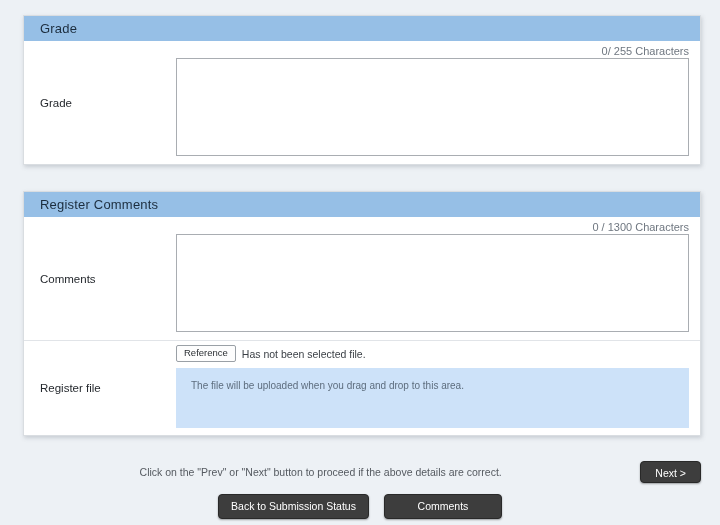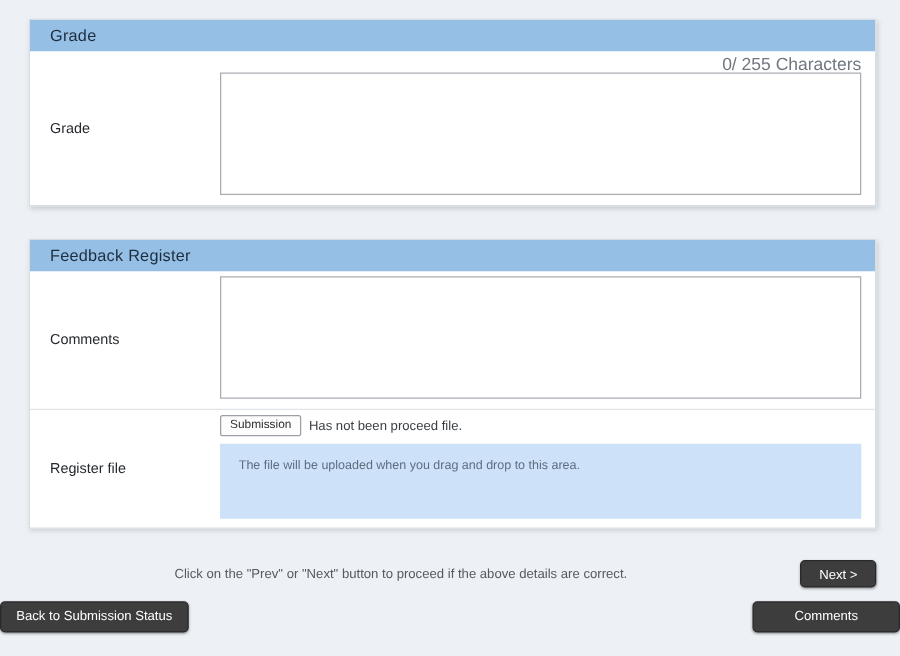--- a/index.html
+++ b/index.html
@@ -39,21 +39,21 @@
     padding-left: 16px;
     font-size: 11.5px;
     color: #25292e;
   }
   .field-cell {
     flex: 1;
     padding: 4px 11px 8px 0;
   }
   .counter {
     text-align: right;
-    font-size: 14px;
+    font-size: 11px;
     color: #6f7780;
     height: 12px;
     line-height: 12px;
     margin-bottom: 1px;
   }
   textarea.box {
     display: block;
     width: 100%;
     height: 98px;
     border: 1px solid #a9adb2;
@@ -107,21 +107,21 @@
     line-height: 1;
     padding: 6px 12px 7px;
     box-shadow: 0 1px 2px rgba(0,0,0,0.35);
     cursor: pointer;
     white-space: nowrap;
   }
   .next-btn { margin-left: 10px; padding: 6px 14px 3px; }
   .bottom-row {
     margin-top: 11px;
     display: flex;
-    justify-content: space-between;
+    justify-content: center;
     gap: 15px;
   }
   .bottom-row .dark-btn { min-width: 118px; text-align: center; }
 </style>
 </head>
 <body>
 
 <div class="panel panel-1">
   <div class="panel-header">
     <span>Grade</span>
@@ -132,38 +132,39 @@
     </div>
     <div class="field-cell">
       <div class="counter">0/ 255 Characters</div>
       <textarea class="box" style=""></textarea>
     </div>
   </div>
 </div>
 
 <div class="panel panel-2">
   <div class="panel-header">
-    <span>Feedback Register</span>
+    <span>Register Comments</span>
   </div>
   <div class="row">
     <div class="label-cell">
       <span>Comments</span>
     </div>
     <div class="field-cell">
+      <div class="counter">0 / 1300 Characters</div>
       <textarea class="box" style=""></textarea>
     </div>
   </div>
   <div class="row file-row">
     <div class="label-cell">
       <span>Register file</span>
     </div>
     <div class="field-cell file-field">
       <div class="ref-line">
-        <button class="ref-btn">Submission</button>
-        <span class="no-file">Has not been proceed file.</span>
+        <button class="ref-btn">Reference</button>
+        <span class="no-file">Has not been selected file.</span>
       </div>
       <div class="dropzone">
         <span>The file will be uploaded when you drag and drop to this area.</span>
       </div>
     </div>
   </div>
 </div>
 
 <div class="footer-row">
   <div class="instruction">Click on the "Prev" or "Next" button to proceed if the above details are correct.</div>

